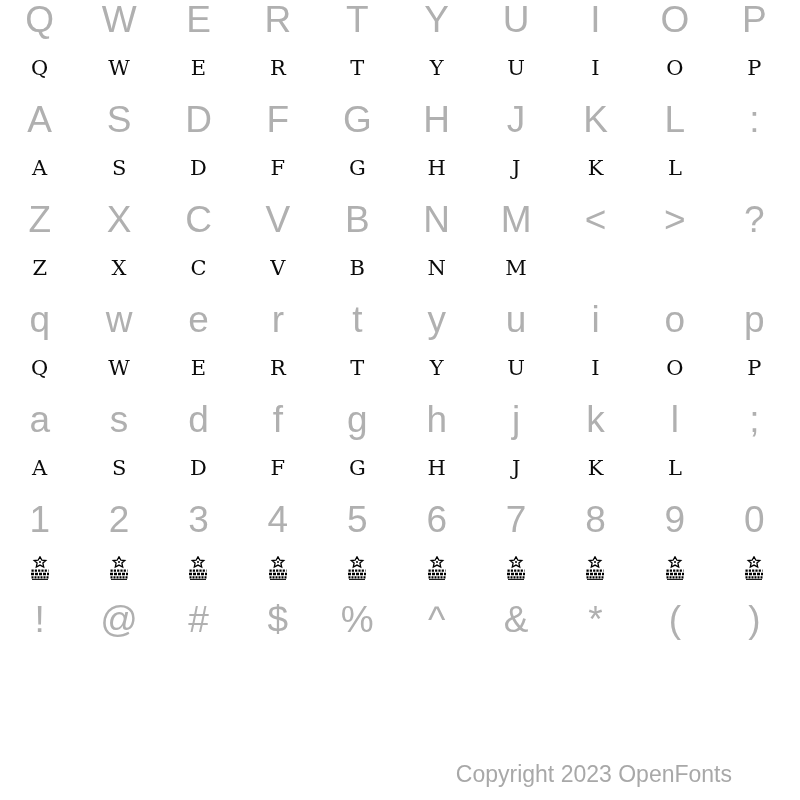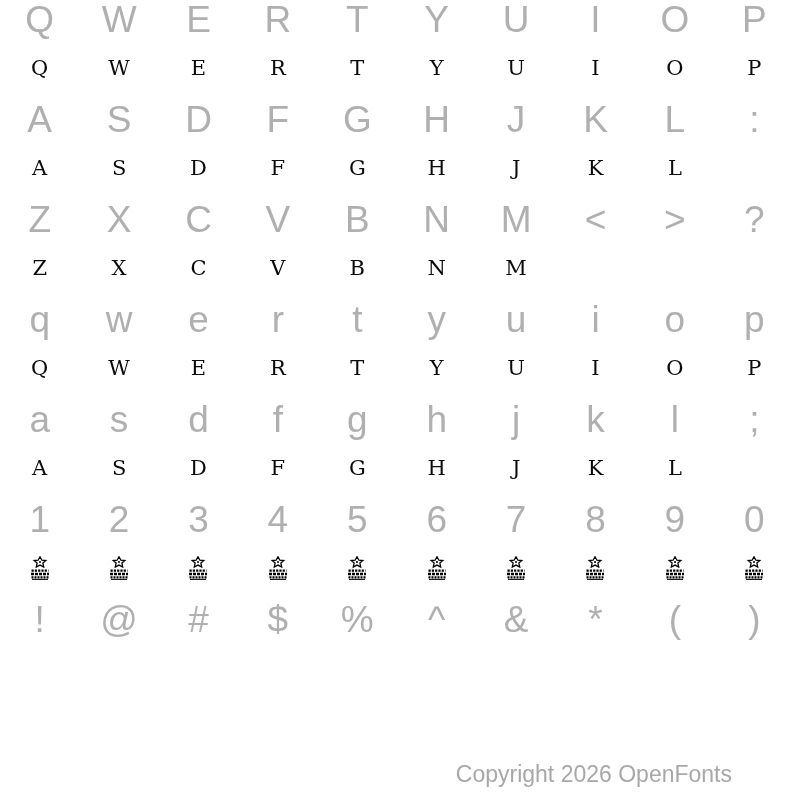--- a/index.html
+++ b/index.html
@@ -316,14 +316,14 @@
           <span class="glyph-cell"></span>
           <span class="glyph-cell"></span>
           <span class="glyph-cell"></span>
           <span class="glyph-cell"></span>
           <span class="glyph-cell"></span>
           <span class="glyph-cell"></span>
           <span class="glyph-cell"></span>
         </div>
       </div>
     </div>
-  <div class="footer">Copyright 2026 OpenFonts</div>
+  <div class="footer">Copyright 2023 OpenFonts</div>
 </div>
 
 </body></html>

